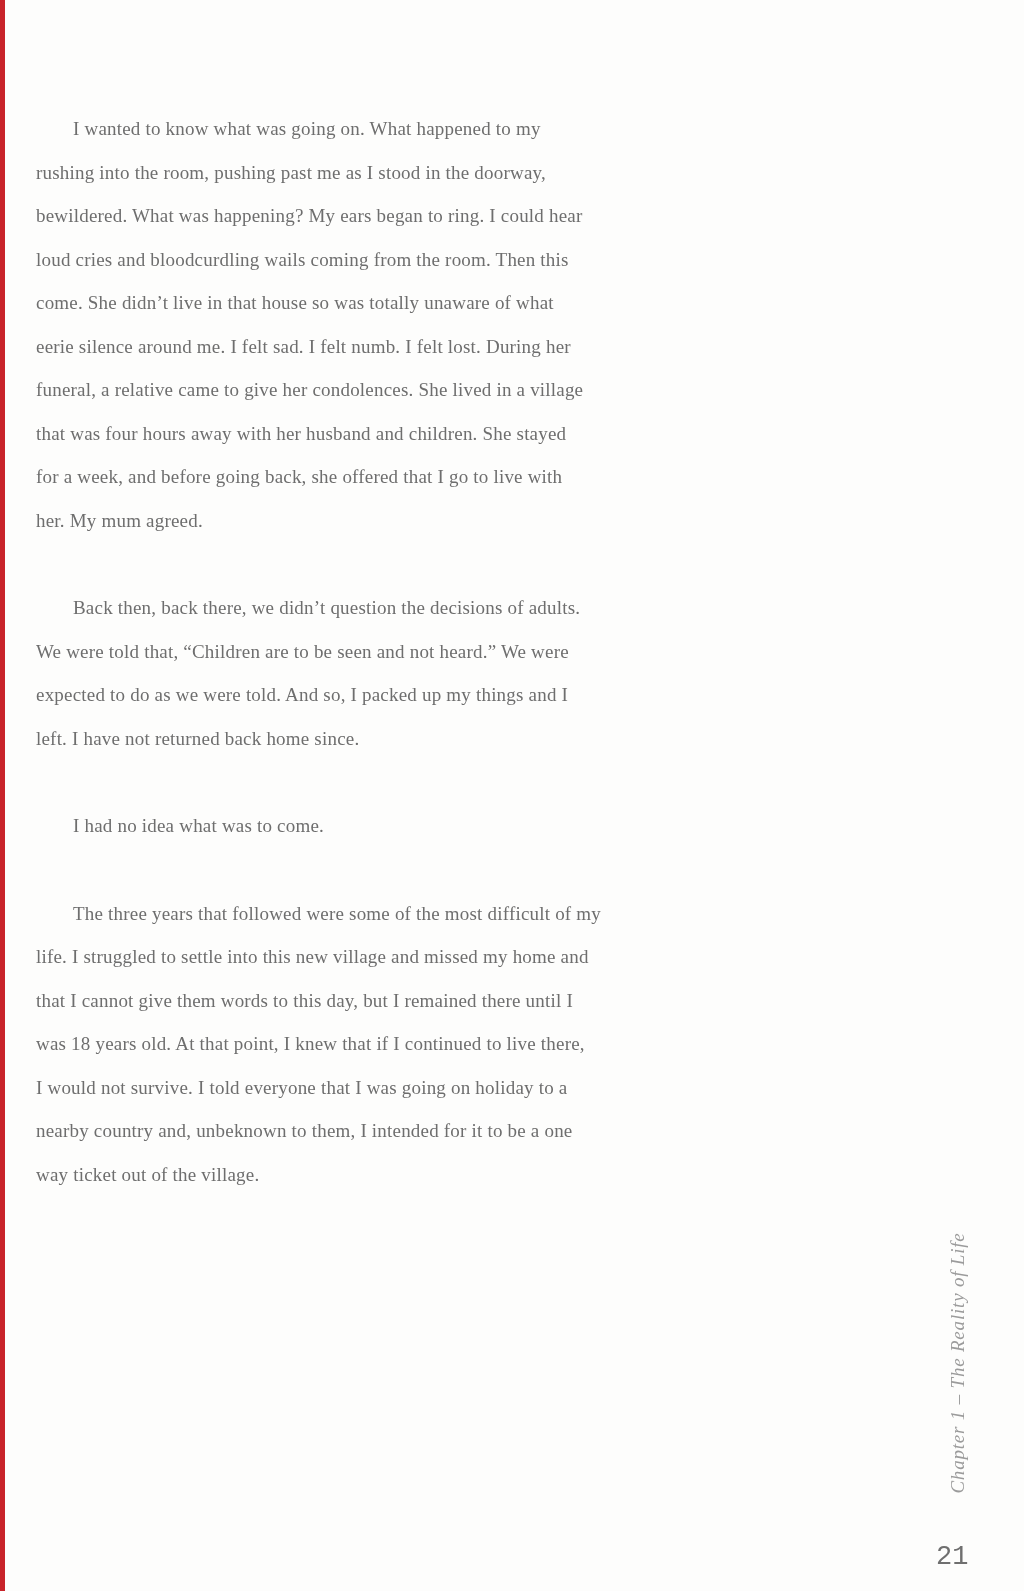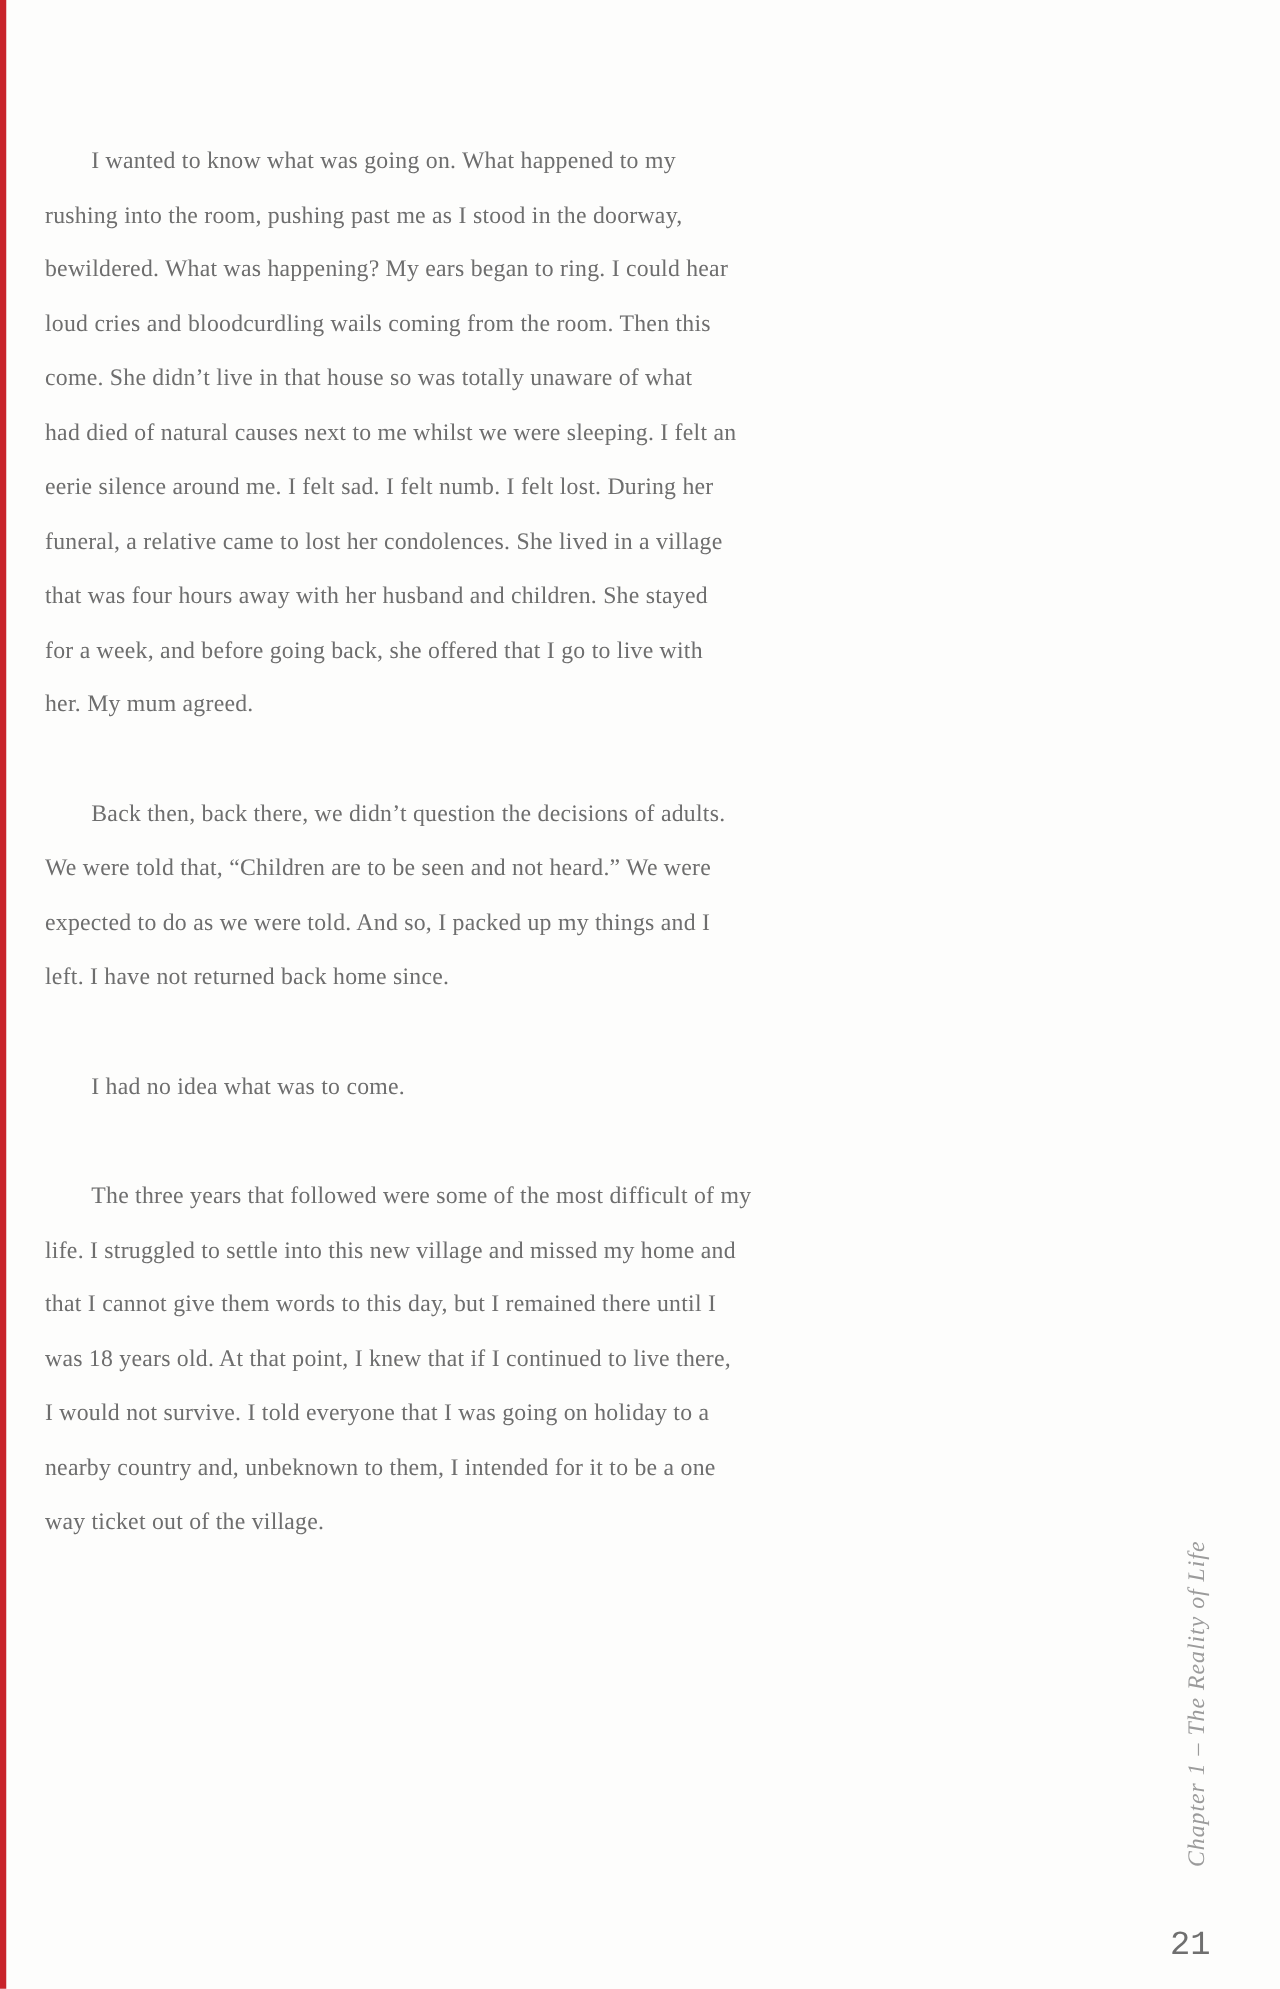--- a/index.html
+++ b/index.html
@@ -70,23 +70,22 @@
   <div class="spine-stripe" style="background: rgb(200, 35, 42);"></div>
 
   <div class="text-block">
 
     <div class="para">
       <div class="line indent">I wanted to know what was going on. What happened to my</div>
       <div class="line">rushing into the room, pushing past me as I stood in the doorway,</div>
       <div class="line">bewildered. What was happening? My ears began to ring. I could hear</div>
       <div class="line">loud cries and bloodcurdling wails coming from the room. Then this</div>
       <div class="line">come. She didn’t live in that house so was totally unaware of what</div>
-      <div class="line">had died of natural causes next to me whilst we were sleeping. I felt an</div>
       <div class="line">eerie silence around me. I felt sad. I felt numb. I felt lost. During her</div>
-      <div class="line">funeral, a relative came to lost her condolences. She lived in a village</div>
+      <div class="line">funeral, a relative came to give her condolences. She lived in a village</div>
       <div class="line">that was four hours away with her husband and children. She stayed</div>
       <div class="line">for a week, and before going back, she offered that I go to live with</div>
       <div class="line">her. My mum agreed.</div>
     </div>
 
     <div class="para">
       <div class="line indent">Back then, back there, we didn’t question the decisions of adults.</div>
       <div class="line">We were told that, “Children are to be seen and not heard.” We were</div>
       <div class="line">expected to do as we were told. And so, I packed up my things and I</div>
       <div class="line">left. I have not returned back home since.</div>

